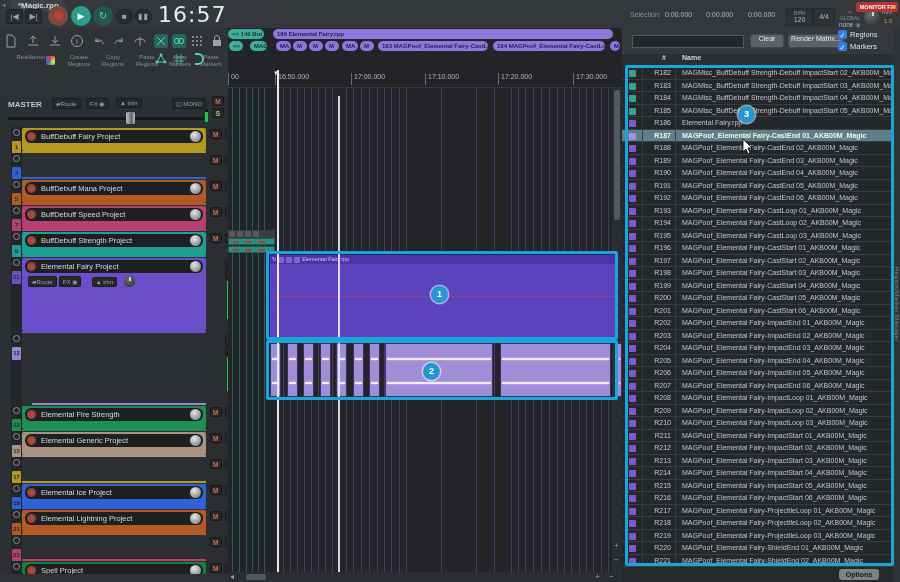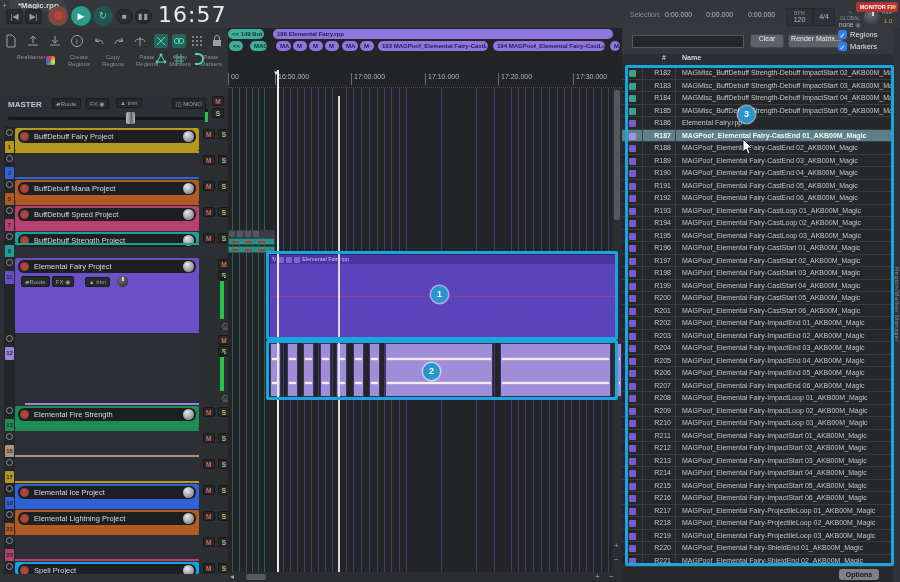--- a/index.html
+++ b/index.html
@@ -46,21 +46,21 @@
   .mctl { display:inline-block; background:#26282b; border:1px solid #1a1c1e; border-radius:2px;
           color:#9aa0a5; font-size:6px; padding:1px 3px; vertical-align:middle; }
   .fader { position:absolute; left:8px; top:22px; width:196px; height:3px; background:#17181a; border-radius:2px; }
   .fader i { position:absolute; left:60%; top:-5px; width:9px; height:12px; border-radius:2px;
              background:linear-gradient(90deg,#b8bcc0,#8a8f94 45%,#585c60 55%,#b8bcc0); }
   .ms { display:inline-block; width:12px; height:10px; background:#26282b; border:1px solid #17181a;
         border-radius:2px; font-size:6.5px; font-weight:bold; text-align:center; line-height:9px; margin:0 0 1px 1px; }
   .ms.m { color:#cf6a55; } .ms.s { color:#b9c46a; }
   .meter { position:absolute; width:4px; background:#17181a; }
   .meter i { position:absolute; left:0; bottom:0; width:100%; background:#27c24a; display:block; }
-  .trk { position:absolute; left:4px; width:228px; }
+  .trk { position:absolute; left:11px; width:228px; }
   .trk-left { position:absolute; left:0; top:0; width:11px; height:100%; background:#232629; }
   .trk-rec { position:absolute; left:2px; top:2px; width:7px; height:7px; border:1.5px solid #8a8f94; border-radius:50%; }
   .trk-num { position:absolute; left:1px; top:14px; width:9px; height:13px; color:#26282b;
              font-size:6px; font-weight:bold; text-align:center; line-height:13px; border-radius:1px; }
   .trk-body { position:absolute; left:11px; top:1px; right:33px; bottom:2px; border-radius:2px; }
   .trk-name { position:absolute; left:3px; right:3px; top:2px; height:13px; background:#1d1f21;
               border-radius:6px; color:#d6dade; font-size:7.5px; line-height:13px; padding-left:16px; white-space:nowrap; overflow:hidden; }
   .trk-name .rdot { position:absolute; left:2px; top:2px; width:9px; height:9px; border-radius:50%;
                     background:radial-gradient(circle at 50% 50%, #c04038 35%, #7a4a42 60%); }
   .trk-name .kn { position:absolute; right:2px; top:1px; width:11px; height:11px; border-radius:50%;
@@ -343,21 +343,21 @@
          <span class="kn"></span></div>
 
      </div>
      <div class="trk-right">
        <span class="ms m">M</span>
        <span class="ms s">S</span>
        
      </div>
      <div class="trk-line" style="background:#b84070;"></div>
         </div>
-        <div class="trk" style="top: 136px; height: 14px;">
+        <div class="trk" style="top: 136px; height: 26px;">
           <div class="trk-left">
        <span class="trk-rec"></span>
        <span class="trk-num" style="background:#1f9e96">9</span>
           </div>
      <div class="trk-body" style="background:#1f9e96;">
        <div class="trk-name">
          <span class="rdot"></span>
          <span>BuffDebuff Strength Project</span>
          <span class="kn"></span></div>
 
@@ -425,20 +425,27 @@
        <span class="ms s">S</span>
        
      </div>
      <div class="trk-line" style="background:#1e8f54;"></div>
         </div>
         <div class="trk" style="top: 336px; height: 26px;">
           <div class="trk-left">
        <span class="trk-rec"></span>
        <span class="trk-num" style="background:#a89480">15</span>
           </div>
+     <div class="trk-body" style="background:#a89480;">
+       <div class="trk-name">
+         <span class="rdot"></span>
+         <span>Elemental Generic Project</span>
+         <span class="kn"></span></div>
+
+     </div>
      <div class="trk-right">
        <span class="ms m">M</span>
        <span class="ms s">S</span>
        
      </div>
      <div class="trk-line" style="background:#a89480;"></div>
         </div>
         <div class="trk" style="top: 362px; height: 26px;">
           <div class="trk-left">
        <span class="trk-rec"></span>
@@ -498,21 +505,21 @@
        <span class="ms m">M</span>
        <span class="ms s">S</span>
        
      </div>
      <div class="trk-line" style="background:#b84070;"></div>
         </div>
         <div class="trk" style="top: 466px; height: 15px;">
           <div class="trk-left">
        <span class="trk-rec"></span>
        </div>
-     <div class="trk-body" style="background:#0ea5e9;padding-left:34px;">
+     <div class="trk-body" style="background:#15803d;padding-left:34px;">
        <div class="trk-name">
          <span class="rdot"></span>
          <span>Spell Project</span>
          <span class="kn"></span></div>
 
      </div>
      <div class="trk-right">
        <span class="ms m">M</span>
        <span class="ms s">S</span>
        

